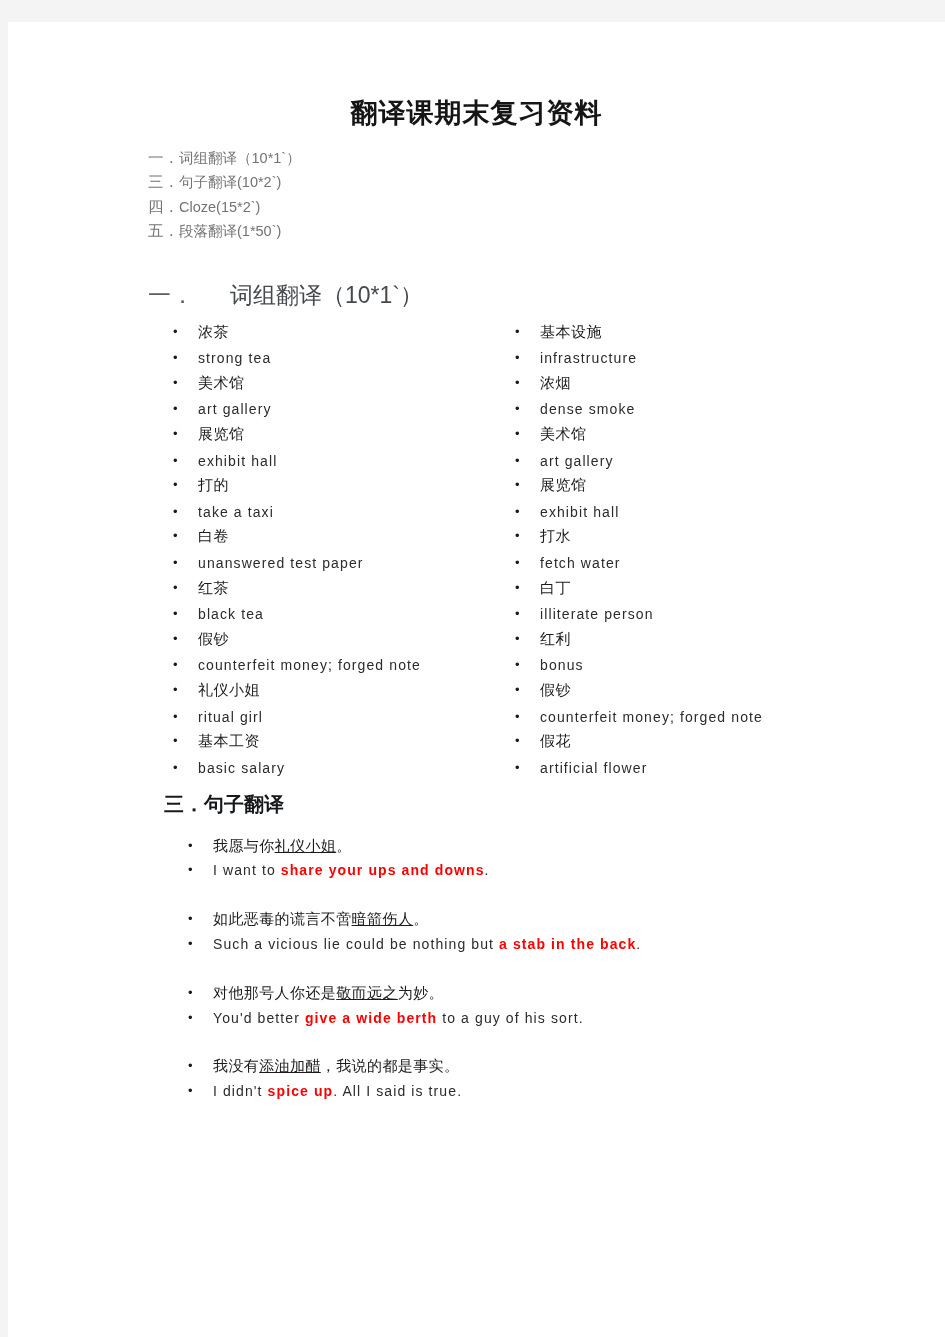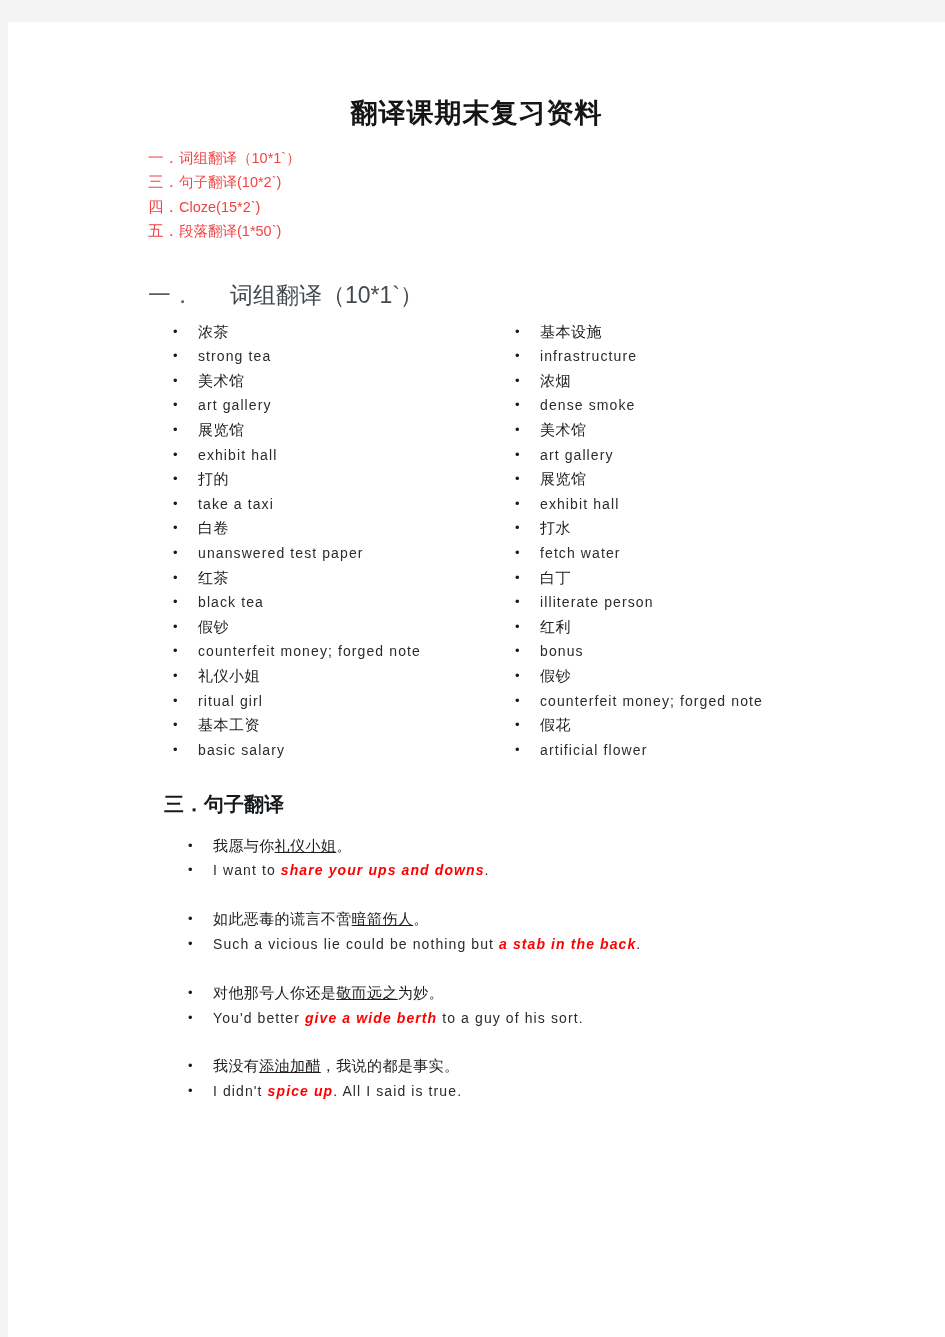--- a/index.html
+++ b/index.html
@@ -35,21 +35,21 @@
   }
   .toc {
     margin: 0;
     padding: 0;
     list-style: none;
     margin-top: 17px;
   }
   .toc li {
     font-family: "Liberation Sans", sans-serif;
     font-size: 14.5px;
-    color: #ef4444;
+    color: #737373;
     line-height: 24.5px;
     padding-left: 140px;
     white-space: nowrap;
   }
   .toc .cjk-num {
     font-family: "Liberation Serif", serif;
     font-size: 15.5px;
     letter-spacing: 0px;
   }
   .section-heading-1 {
@@ -109,21 +109,21 @@
     left: 165px;
     top: 0;
     color: #1a1a1a;
     font-size: 13px;
     line-height: 24.6px;
   }
   .col-right ul.bullets li .bullet {
     left: 155px;
   }
   .term-cn {
-    font-family: Liberation Sans, sans-serif;
+    font-family: Liberation Mono, monospace;
     font-size: 15px;
     color: #1c1c1c;
     letter-spacing: 0.5px;
   }
   .term-en {
     font-family: "Liberation Sans", sans-serif;
     font-size: 14px;
     color: #2b2b2b;
     letter-spacing: 1.1px;
   }
@@ -163,21 +163,20 @@
   }
   .sent-en {
     font-family: "Liberation Sans", sans-serif;
     font-size: 14px;
     color: #2b2b2b;
     letter-spacing: 1.1px;
   }
   .hl {
     color: #ff0000;
     font-weight: bold;
-    font-style: italic;
   }
 </style>
 </head>
 <body>
 
 <div class="page">
 
   <h1 class="doc-title">翻译课期末复习资料</h1>
 
   <ul class="toc">

